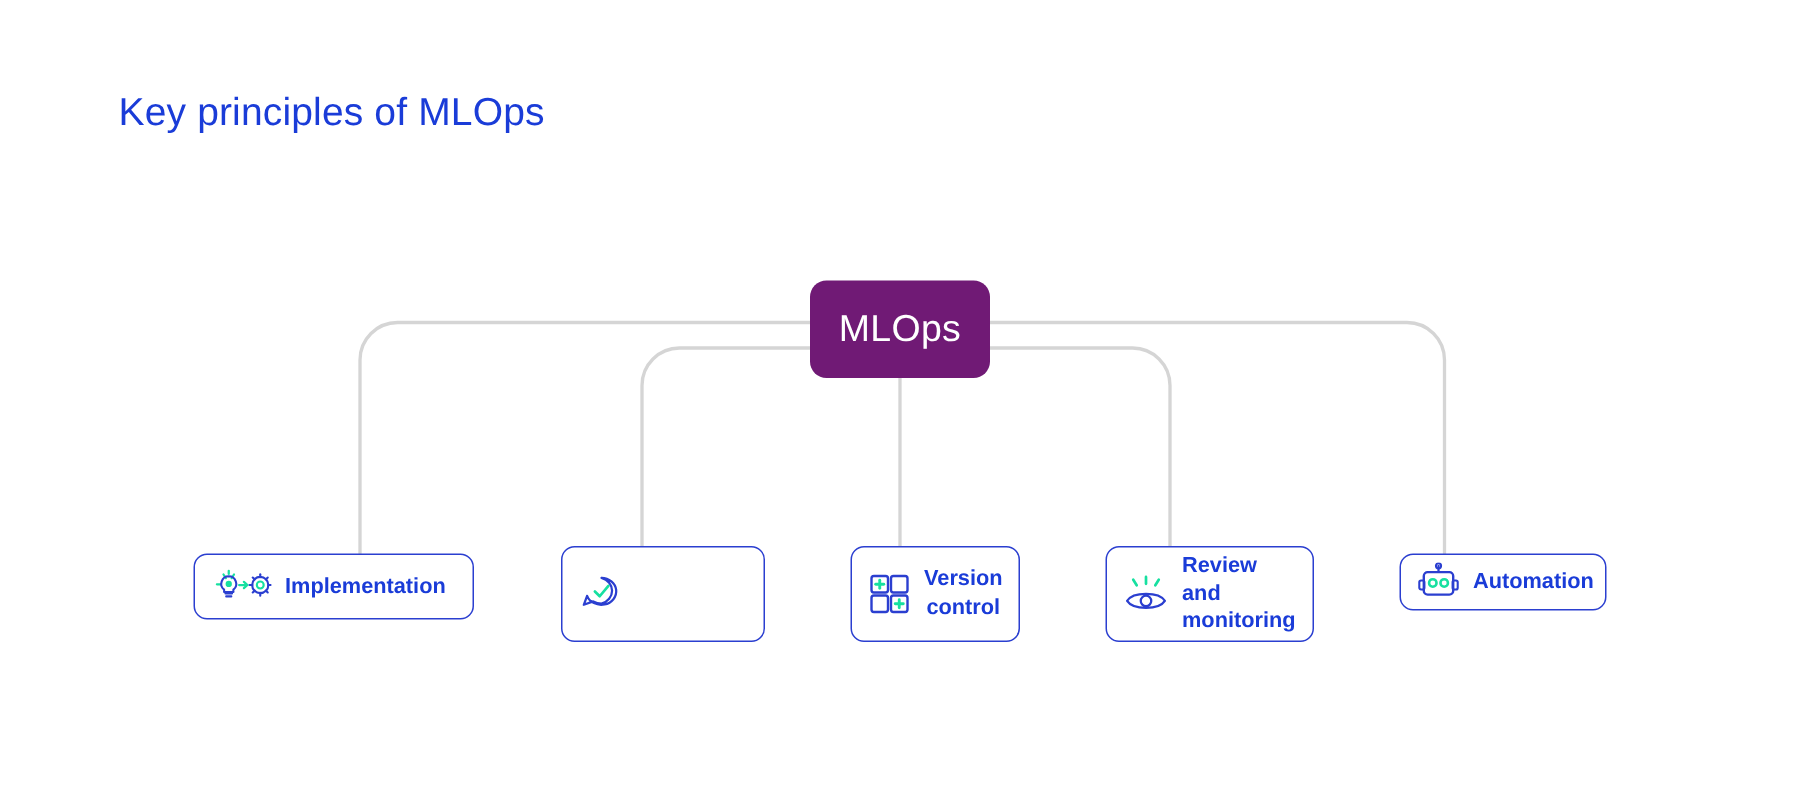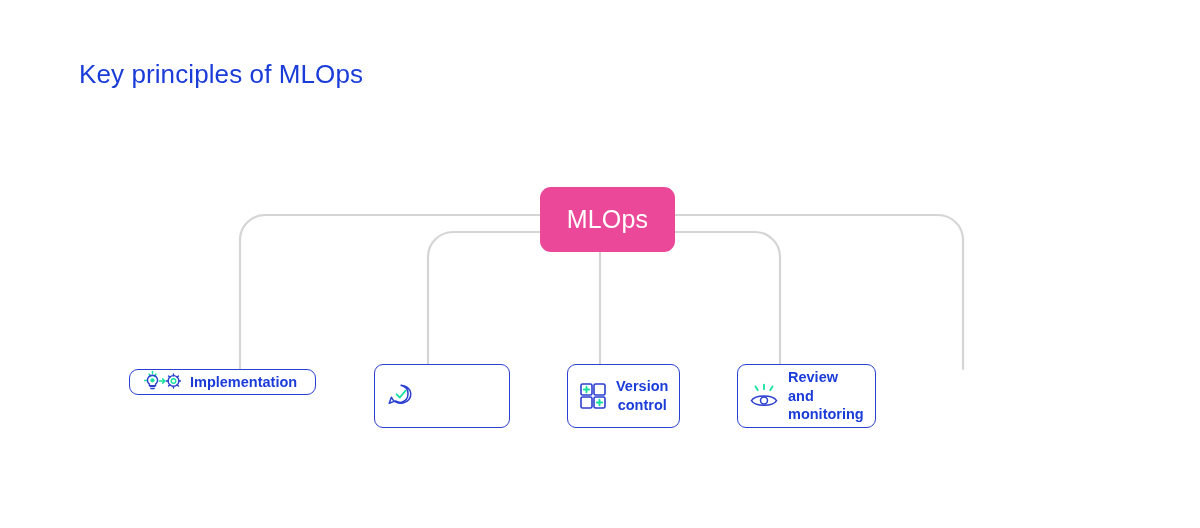--- a/index.html
+++ b/index.html
@@ -34,23 +34,23 @@
     position: absolute;
     left: 0; top: 0;
     width: 1200px;
     height: 528px;
     pointer-events: none;
   }
   .hub {
     position: absolute;
     left: 540px;
     top: 187px;
-    width: 135px;
+    width: 120px;
     height: 65px;
-    background: #ec4899;
+    background: #701a75;
     border-radius: 11px;
     display: flex;
     align-items: center;
     justify-content: center;
   }
   .hub-label {
     color: #ffffff;
     font-size: 25px;
     font-weight: 400;
     letter-spacing: 0.2px;
@@ -71,21 +71,21 @@
     font-size: 14.5px;
     font-weight: 700;
     line-height: 1.28;
     white-space: pre-line;
   }
   .leaf-icon {
     flex: 0 0 auto;
     display: block;
   }
   
-  #leaf-implementation { left: 129px; top: 369px; width: 187px; height: 26px; }
+  #leaf-implementation { left: 129px; top: 369px; width: 187px; height: 44px; }
   #leaf-testing        { left: 374px; top: 364px; width: 136px; height: 64px; }
   #leaf-version        { left: 567px; top: 364px; width: 113px; height: 64px; text-align: center; }
   #leaf-review         { left: 737px; top: 364px; width: 139px; height: 64px; }
   #leaf-automation     { left: 933px; top: 369px; width: 138px; height: 38px; }
 </style>
 </head>
 <body>
 
 <div id="stage">
 
@@ -182,14 +182,30 @@
         <line x1="15" y1="2.6" x2="15" y2="7.2"></line>
         <line x1="23.5" y1="4.5" x2="21.2" y2="8.2"></line>
       </g>
       <path d="M2.4 18.6 C 6.4 12.4, 23.6 12.4, 27.6 18.6 C 23.6 24.8, 6.4 24.8, 2.4 18.6 Z" fill="none" stroke="#2b3fd0" stroke-width="1.5" stroke-linejoin="round"></path>
       <circle cx="15" cy="18.6" r="3.5" fill="none" stroke="#2b3fd0" stroke-width="1.5"></circle>
     </svg>
     <span class="leaf-label">Review and
 monitoring</span>
   </div>
 
+  <div class="leaf" id="leaf-automation">
+    <svg class="leaf-icon" width="28" height="26" viewBox="0 0 28 26">
+
+      <line x1="14" y1="2.2" x2="14" y2="6.2" stroke="#2b3fd0" stroke-width="1.5" stroke-linecap="round"></line>
+      <circle cx="14" cy="2.2" r="1.7" fill="none" stroke="#2b3fd0" stroke-width="1.4"></circle>
+
+      <rect x="1.2" y="12" width="3.4" height="6" rx="1.2" fill="none" stroke="#2b3fd0" stroke-width="1.4"></rect>
+      <rect x="23.4" y="12" width="3.4" height="6" rx="1.2" fill="none" stroke="#2b3fd0" stroke-width="1.4"></rect>
+
+      <rect x="4.2" y="6.4" width="19.6" height="15" rx="2.6" fill="none" stroke="#2b3fd0" stroke-width="1.6"></rect>
+
+      <circle cx="10.2" cy="13.6" r="2.5" fill="none" stroke="#17e0a0" stroke-width="1.7"></circle>
+      <circle cx="17.8" cy="13.6" r="2.5" fill="none" stroke="#17e0a0" stroke-width="1.7"></circle>
+    </svg>
+    <span class="leaf-label">Automation</span>
+  </div>
 
 </div>
 
 </body></html>

